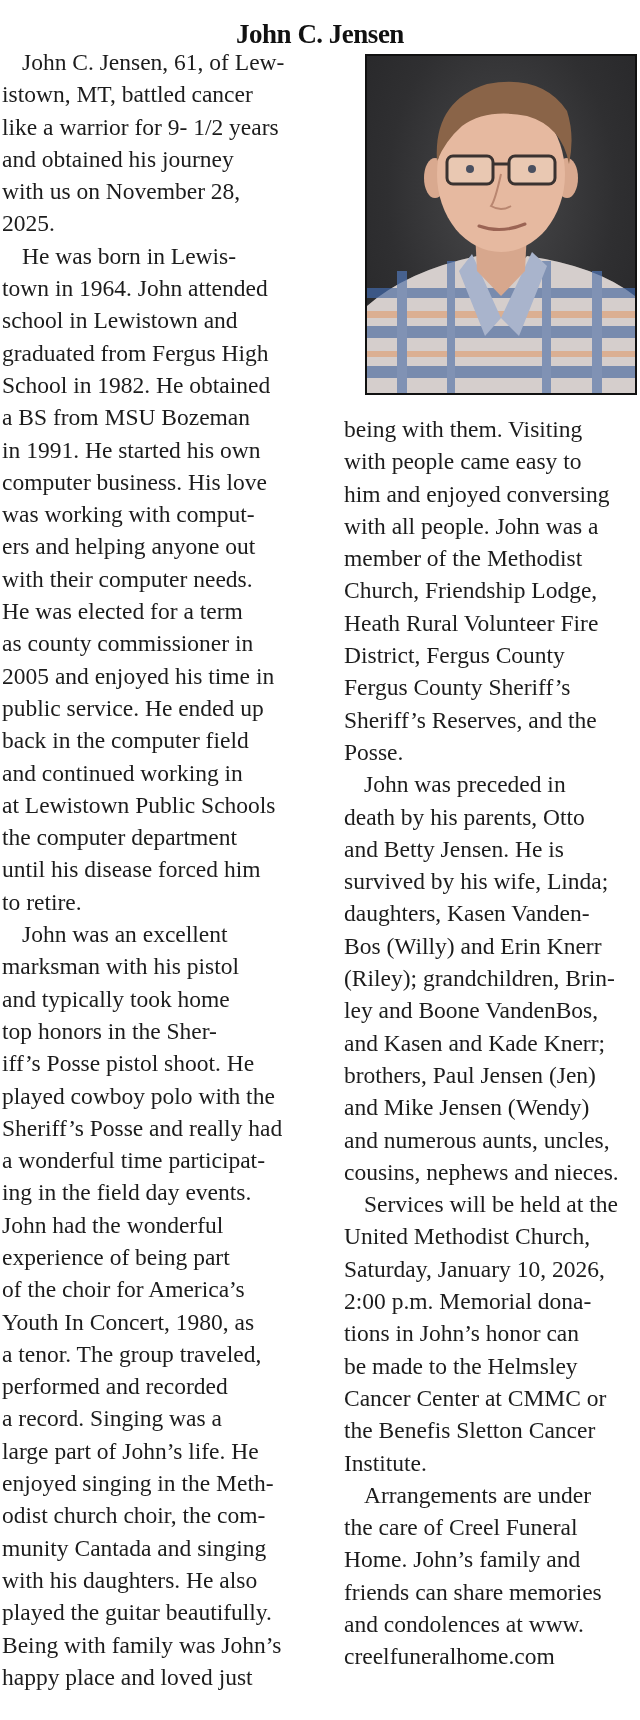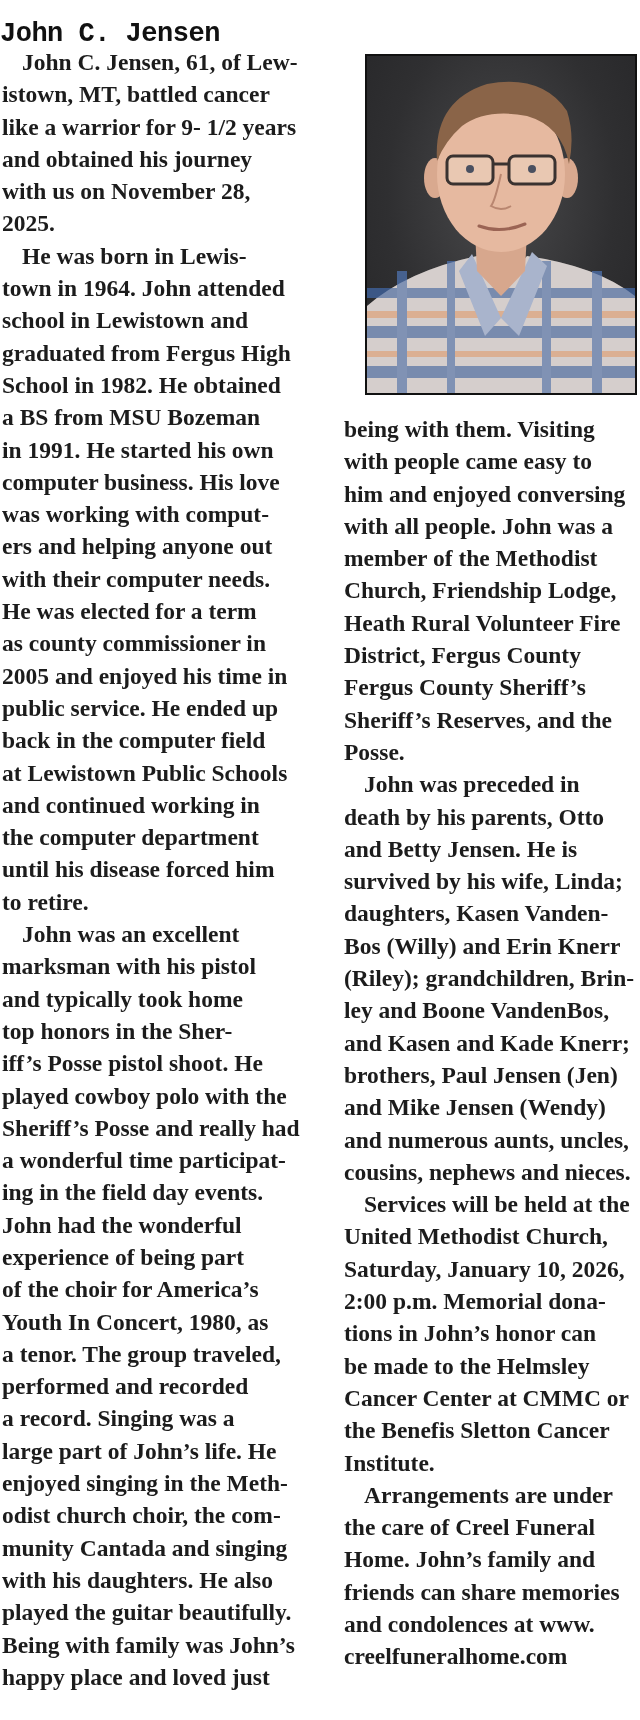--- a/index.html
+++ b/index.html
@@ -3,29 +3,29 @@
 <meta charset="utf-8">
 <style>
   html, body { margin: 0; padding: 0; background: #ffffff; }
   body {
     width: 640px; height: 1720px; overflow: hidden; position: relative;
     color: #1c1c1c;
     font-family: "Liberation Serif", "DejaVu Serif", serif;
   }
   .title {
     position: absolute; left: 0; top: 0; width: 640px; height: 34px;
-    font-family: Liberation Mono, monospace;
+    text-align: center;
+    font-family: Liberation Serif, serif;
     font-weight: bold; font-size: 27px; line-height: 32px; letter-spacing: -0.5px;
     color: #111;
   }
   .col {
     position: absolute;
     font-size: 23.5px; line-height: 32.3px;
     white-space: nowrap;
-    font-weight: bold;
   }
   .col-left { left: 2px; top: 46px; width: 312px; }
   .col-right { left: 344px; top: 413px; width: 306px; }
   .line { display: block; height: 32.3px; }
   .indent { padding-left: 20px; }
   .photo {
     position: absolute; left: 365px; top: 54px; width: 268px; height: 337px;
     border: 2.5px solid #111;
     background: radial-gradient(ellipse at 50% 40%, #4a4a4c 0%, #2f2f31 60%, #262628 100%);
     overflow: hidden;
@@ -53,22 +53,22 @@
     <span class="line">in 1991.  He started his own</span>
     <span class="line">computer business.  His love</span>
     <span class="line">was working with comput-</span>
     <span class="line">ers and helping anyone out</span>
     <span class="line">with their computer needs.</span>
     <span class="line">He was elected for a term</span>
     <span class="line">as county commissioner in</span>
     <span class="line">2005 and enjoyed his time in</span>
     <span class="line">public service.  He ended up</span>
     <span class="line">back in the computer field</span>
+    <span class="line">and continued working in</span>
     <span class="line">at Lewistown Public Schools</span>
-    <span class="line">and continued working in</span>
     <span class="line">the computer department</span>
     <span class="line">until his disease forced him</span>
     <span class="line">to retire.</span>
     <span class="line indent">John was an excellent</span>
     <span class="line">marksman with his pistol</span>
     <span class="line">and typically took home</span>
     <span class="line">top honors in the Sher-</span>
     <span class="line">iff’s Posse pistol shoot.  He</span>
     <span class="line">played cowboy polo with the</span>
     <span class="line">Sheriff’s Posse and really had</span>

